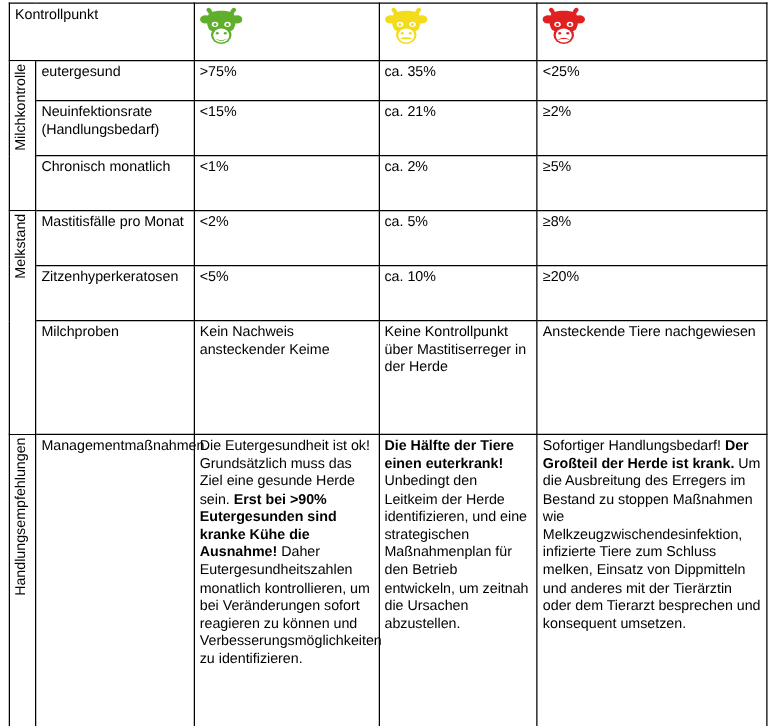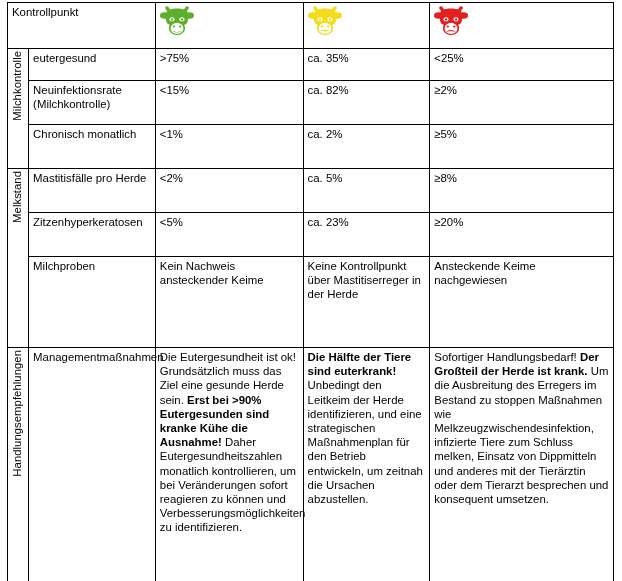--- a/index.html
+++ b/index.html
@@ -184,59 +184,59 @@
       <tr>
         <td class="side-cell" rowspan="3">
           <span class="vert-label">Milchkontrolle</span>
         </td>
         <td class="rowtall-1">eutergesund</td>
         <td>&gt;75%</td>
         <td>ca. 35%</td>
         <td>&lt;25%</td>
       </tr>
       <tr>
-        <td class="rowtall-2">Neuinfektionsrate (Milchkontrolle)</td>
+        <td class="rowtall-2">Neuinfektionsrate (Handlungsbedarf)</td>
         <td>&lt;15%</td>
-        <td>ca. 82%</td>
+        <td>ca. 21%</td>
         <td>≥2%</td>
       </tr>
       <tr>
         <td class="rowtall-2">Chronisch monatlich</td>
         <td>&lt;1%</td>
         <td>ca. 2%</td>
         <td>≥5%</td>
       </tr>
 
       <tr>
         <td class="side-cell" rowspan="3">
           <span class="vert-label">Melkstand</span>
         </td>
-        <td class="rowtall-2">Mastitisfälle pro Herde</td>
+        <td class="rowtall-2">Mastitisfälle pro Monat</td>
         <td>&lt;2%</td>
         <td>ca. 5%</td>
         <td>≥8%</td>
       </tr>
       <tr>
         <td class="rowtall-2">Zitzenhyperkeratosen</td>
         <td>&lt;5%</td>
-        <td>ca. 23%</td>
+        <td>ca. 10%</td>
         <td>≥20%</td>
       </tr>
       <tr>
         <td style="height:85px">Milchproben</td>
         <td>Kein Nachweis ansteckender Keime</td>
         <td>Keine Kontrollpunkt über Mastitiserreger in der Herde</td>
-        <td>Ansteckende Keime nachgewiesen</td>
+        <td>Ansteckende Tiere nachgewiesen</td>
       </tr>
 
       <tr>
         <td class="side-cell">
           <span class="vert-label">Handlungsempfehlungen</span>
         </td>
         <td style="height:255px">Managementmaßnahmen</td>
         <td class="rec-cell"><span>Die Eutergesundheit ist ok! Grundsätzlich muss das Ziel eine gesunde Herde sein. </span><b>Erst bei &gt;90% Eutergesunden sind kranke Kühe die Ausnahme!</b><span> Daher Eutergesundheitszahlen monatlich kontrollieren, um bei Veränderungen sofort reagieren zu können und Verbesserungsmöglichkeiten zu identifizieren.</span></td>
-        <td class="rec-cell"><b>Die Hälfte der Tiere sind euterkrank!</b><span> Unbedingt den Leitkeim der Herde identifizieren, und eine strategischen Maßnahmenplan für den Betrieb entwickeln, um zeitnah die Ursachen abzustellen.</span></td>
+        <td class="rec-cell"><b>Die Hälfte der Tiere einen euterkrank!</b><span> Unbedingt den Leitkeim der Herde identifizieren, und eine strategischen Maßnahmenplan für den Betrieb entwickeln, um zeitnah die Ursachen abzustellen.</span></td>
         <td class="rec-cell"><span>Sofortiger Handlungsbedarf! </span><b>Der Großteil der Herde ist krank.</b><span> Um die Ausbreitung des Erregers im Bestand zu stoppen Maßnahmen wie Melkzeugzwischendesinfektion, infizierte Tiere zum Schluss melken, Einsatz von Dippmitteln und anderes mit der Tierärztin oder dem Tierarzt besprechen und konsequent umsetzen.</span></td>
       </tr>
 
     </tbody>
   </table>
 </div>
 
 </body></html>

